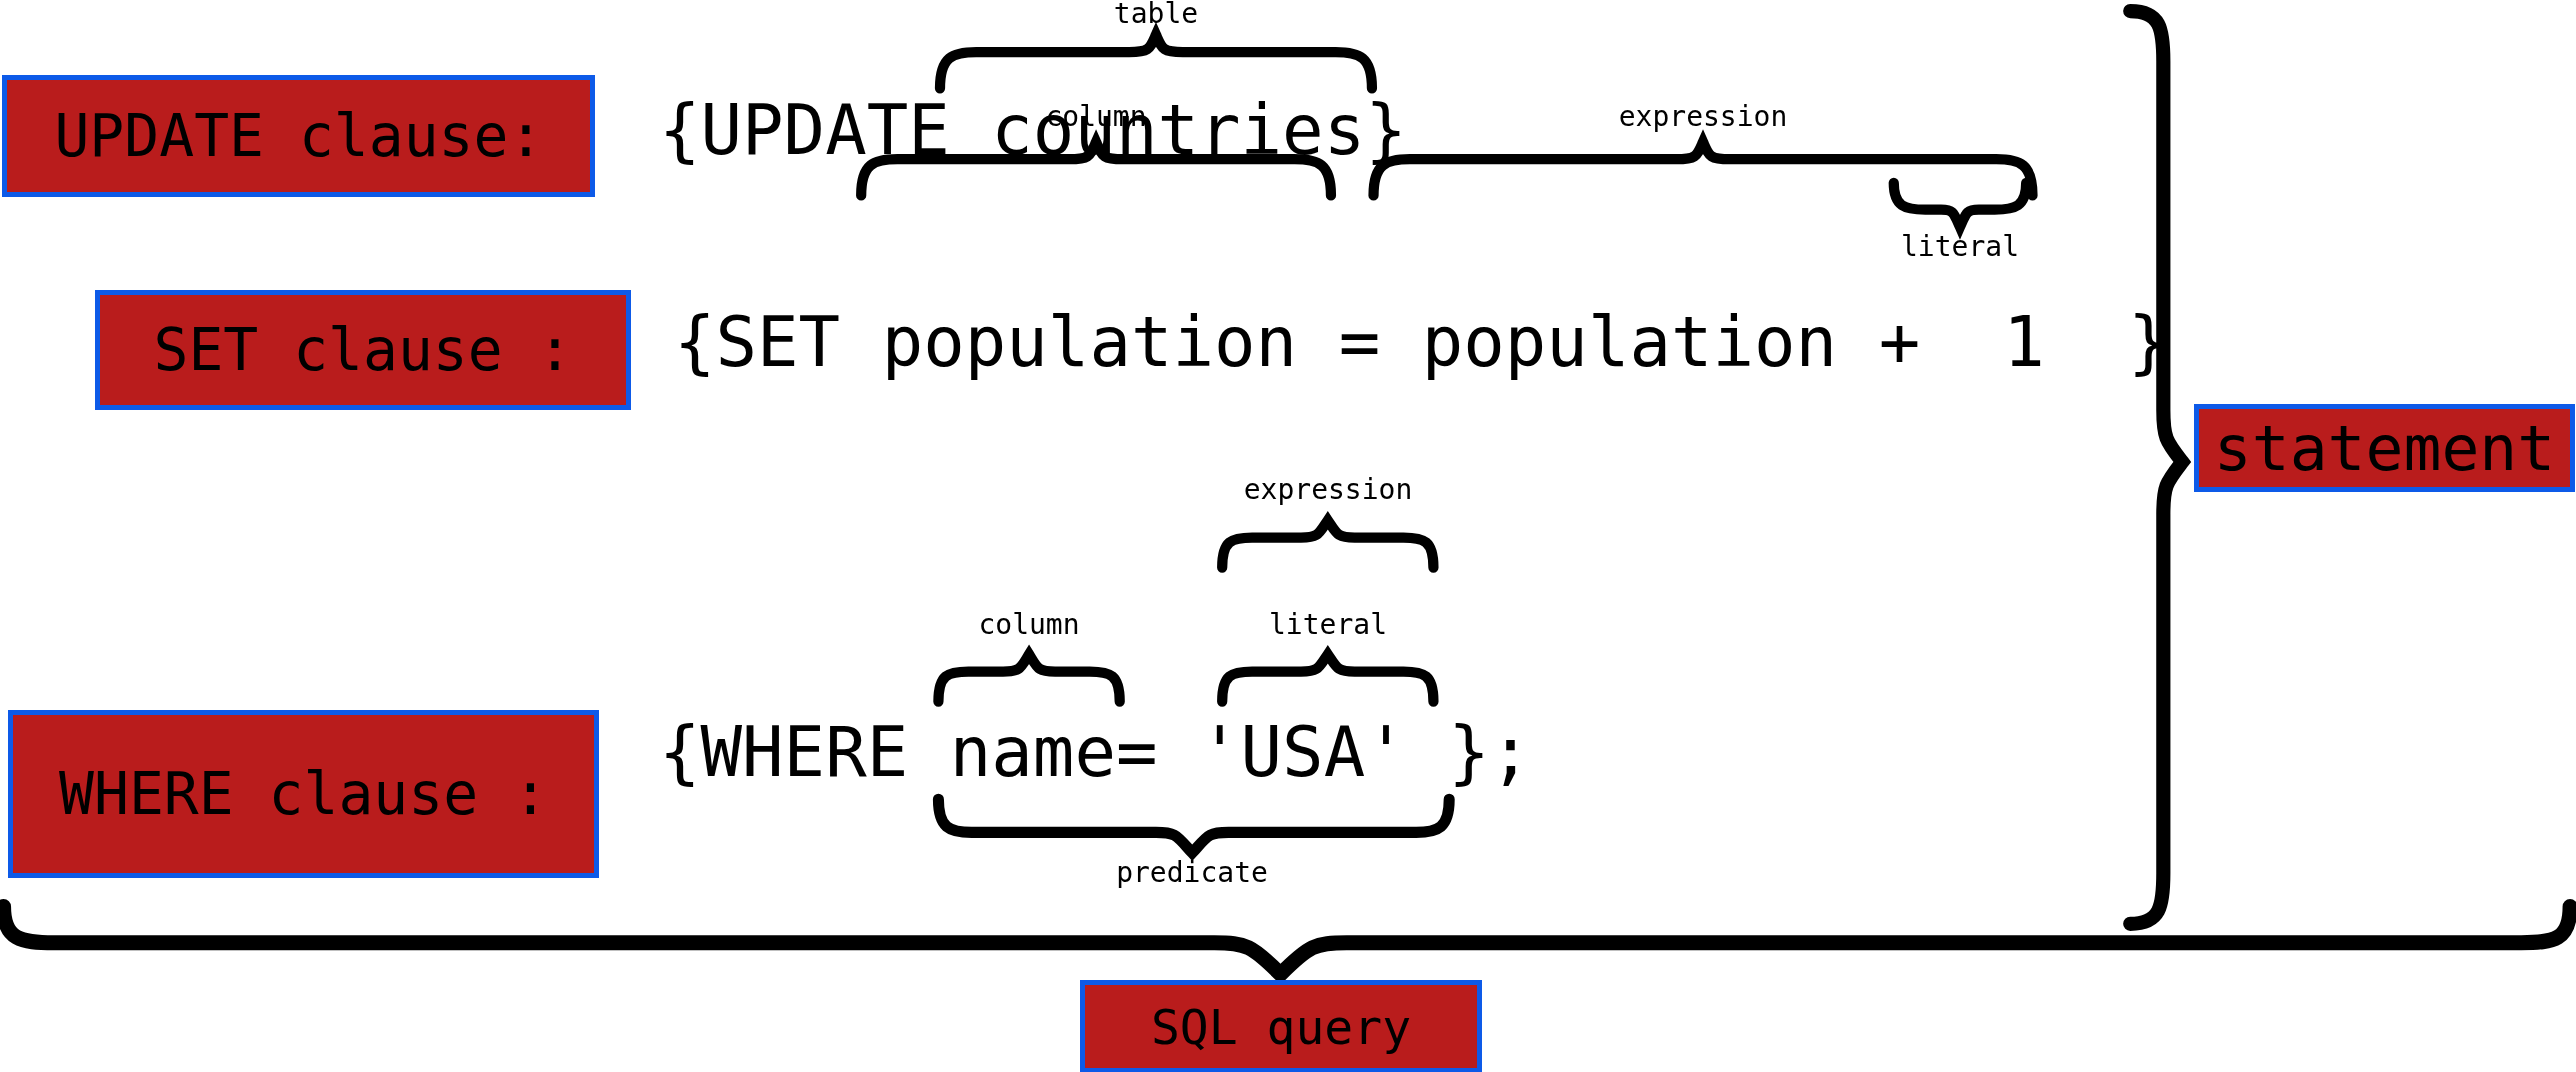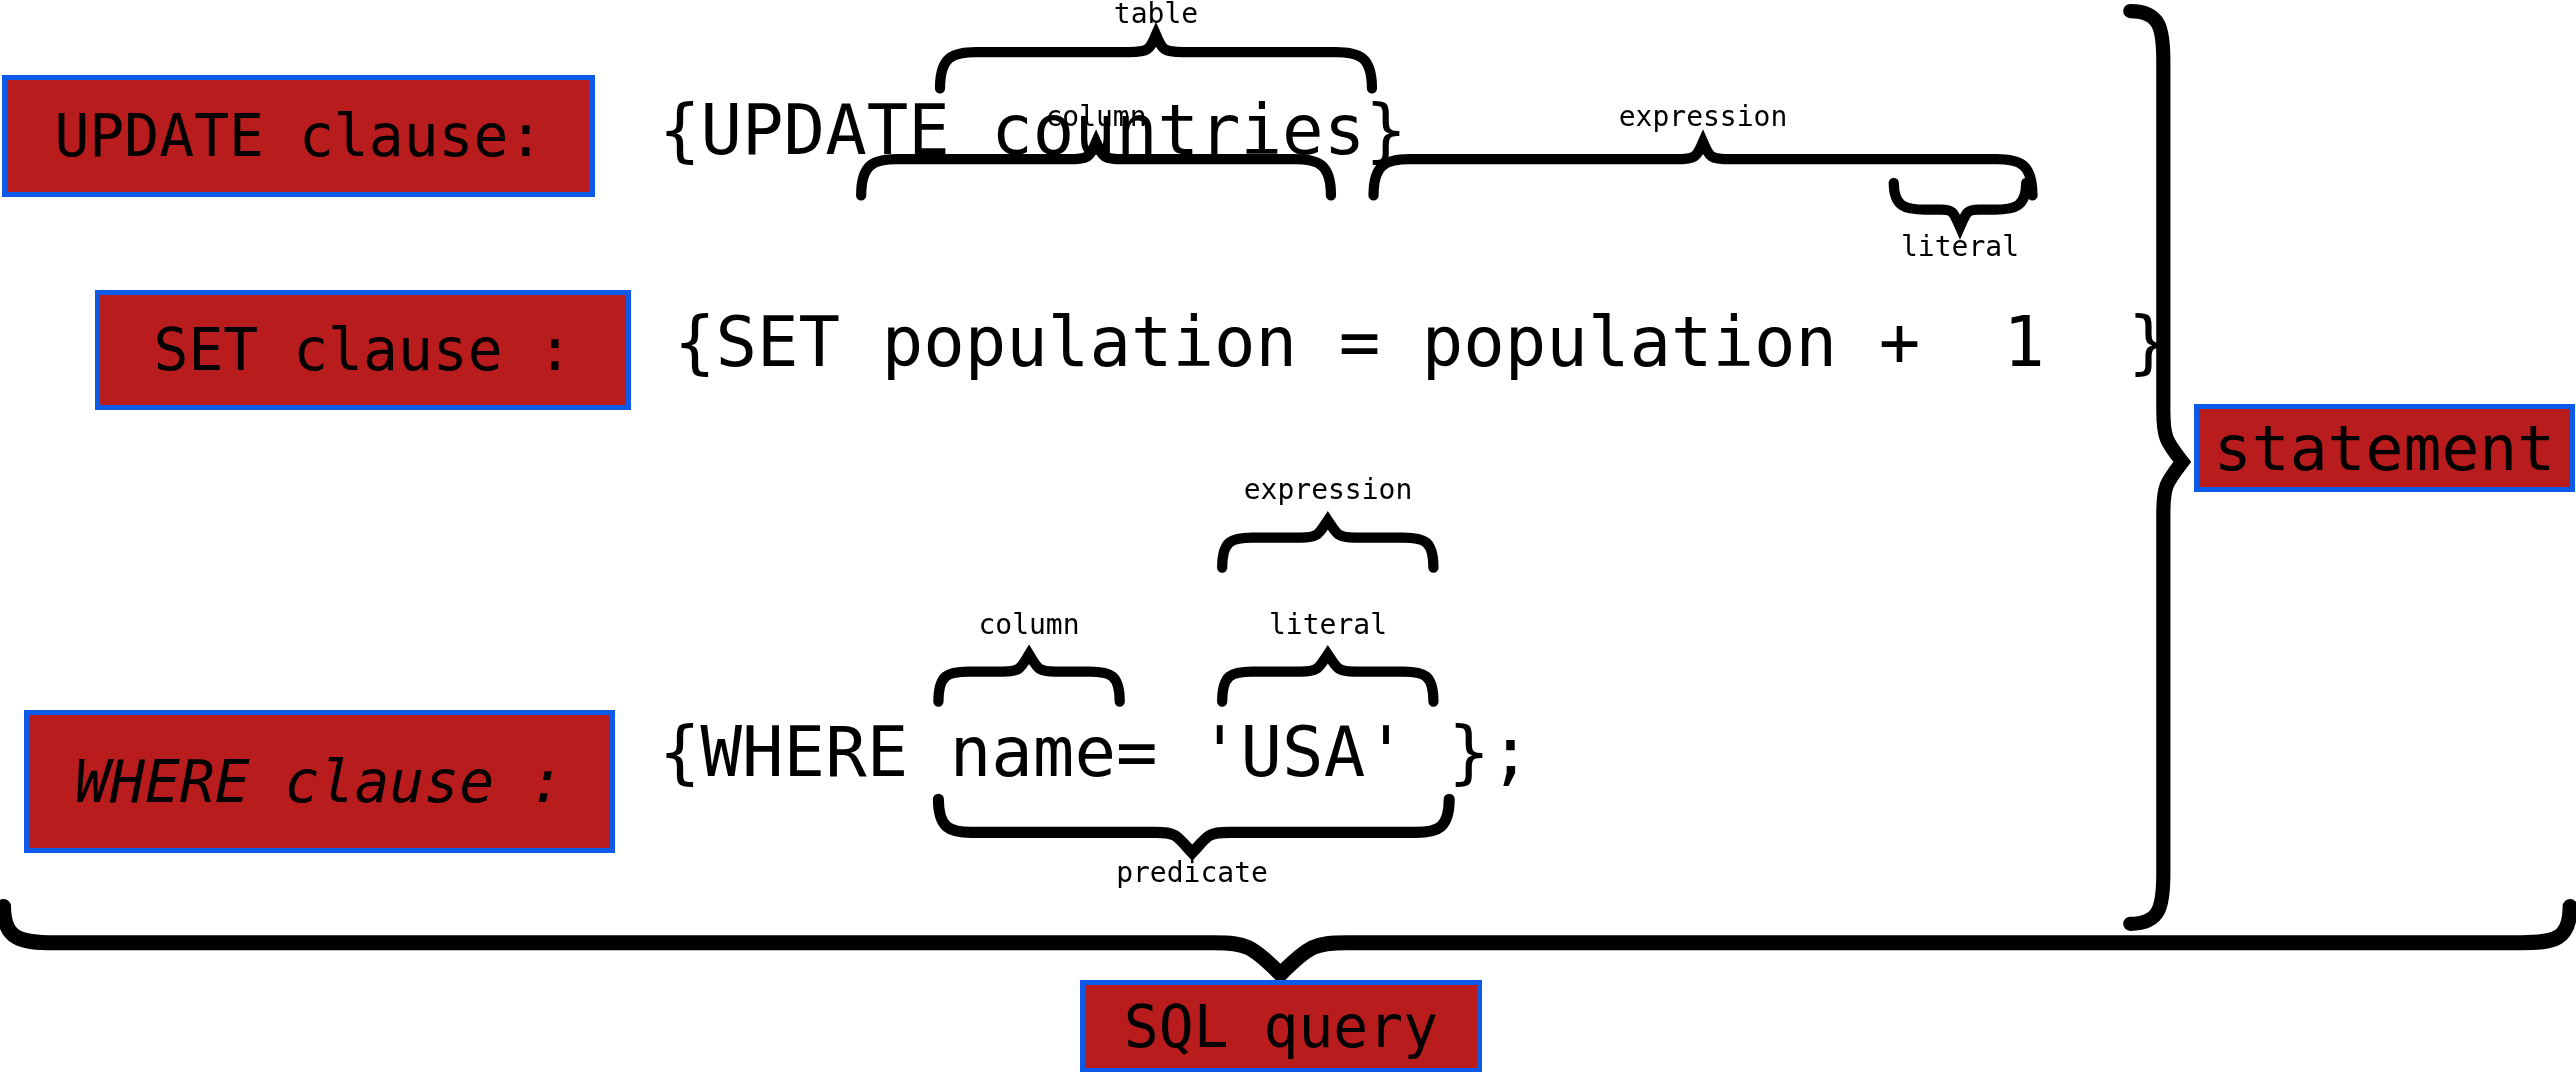--- a/index.html
+++ b/index.html
@@ -39,29 +39,29 @@
 
   .clause-box { font-size: 58px; }
 
   #update-clause-box {
     left: 2.4px; top: 75px; width: 593px; height: 122px;
   }
   #set-clause-box {
     left: 95px; top: 290px; width: 536px; height: 120px;
   }
   #where-clause-box {
-    left: 24px; top: 710px; width: 591px; height: 143px; font-style: italic;
+    left: 8px; top: 710px; width: 591px; height: 168px;
   }
   #statement-box {
     left: 2194px; top: 404px; width: 381px; height: 88px;
     font-size: 63px;
   }
   #sqlquery-box {
     left: 1080px; top: 980px; width: 402px; height: 93px;
-    font-size: 58px;
+    font-size: 48px;
   }
 
   
   .code {
     position: absolute;
     color: #000000;
     font-family: "DejaVu Sans Mono", "Liberation Mono", monospace;
     white-space: pre;
     line-height: 1;
   }

